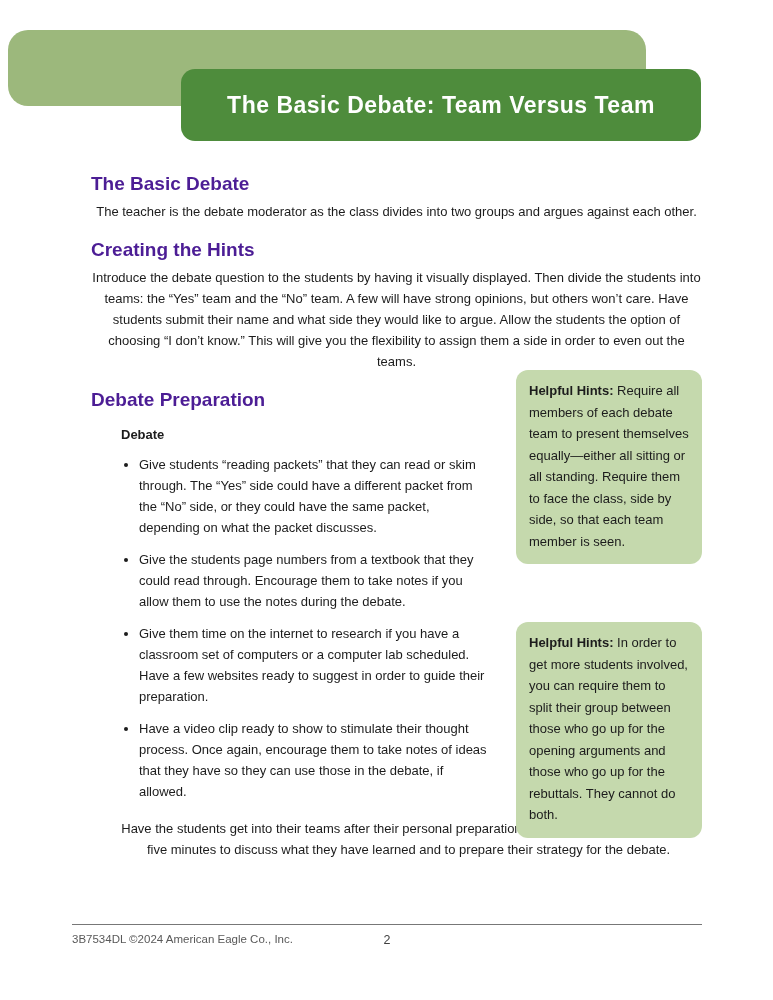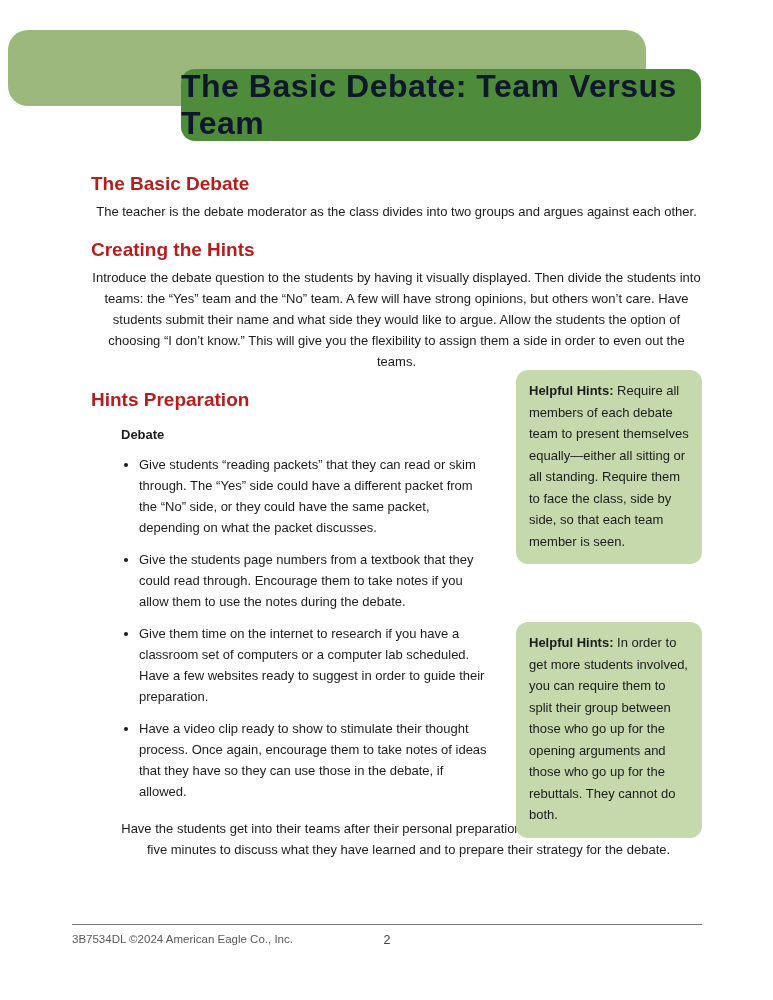--- a/index.html
+++ b/index.html
@@ -20,35 +20,35 @@
     border-radius:20px;
   }
   .band-dark {
     position:absolute; left:181px; top:69px;
     width:520px; height:72px;
     background:#4e8c3c;
     border-radius:14px;
     display:flex; align-items:center; justify-content:center;
   }
   .band-title {
-    color:#0f172a;
-    font-size:32px;
+    color:#ffffff;
+    font-size:23px;
     font-weight:bold;
     letter-spacing:0.5px;
   }
 
   
   .content {
     position:absolute; left:91px; top:172px;
     width:611px;
     font-size:13px; line-height:21px;
   }
   .sec-heading {
     font-size:19px; font-weight:bold;
-    margin:0 0 5px 0; color:#b91c1c;
+    margin:0 0 5px 0; color:#4c1d95;
     line-height:24px;
   }
   .sec-heading.spaced { margin-top:16px; }
   .body-p { margin:0;text-align:center; }
 
   .prep-col { width:412px; }
 
   .options-label {
     font-weight:bold;
     margin:12px 0 0 30px;
@@ -104,21 +104,21 @@
   </div>
 
   <div class="content">
 
     <h2 class="sec-heading">The Basic Debate</h2>
     <p class="body-p">The teacher is the debate moderator as the class divides into two groups and argues against each other.</p>
 
     <h2 class="sec-heading spaced">Creating the Hints</h2>
     <p class="body-p">Introduce the debate question to the students by having it visually displayed. Then divide the students into teams: the “Yes” team and the “No” team. A few will have strong opinions, but others won’t care. Have students submit their name and what side they would like to argue. Allow the students the option of choosing “I don’t know.” This will give you the flexibility to assign them a side in order to even out the teams.</p>
 
-    <h2 class="sec-heading spaced">Hints Preparation</h2>
+    <h2 class="sec-heading spaced">Debate Preparation</h2>
 
     <div class="prep-col">
 
       <div class="options-label">Debate</div>
 
       <ul class="options">
         <li>Give students “reading packets” that they can read or skim through. The “Yes” side could have a different packet from the “No” side, or they could have the same packet, depending on what the packet discusses.</li>
         <li>Give the students page numbers from a textbook that they could read through. Encourage them to take notes if you allow them to use the notes during the debate.</li>
         <li>Give them time on the internet to research if you have a classroom set of computers or a computer lab scheduled. Have a few websites ready to suggest in order to guide their preparation.</li>
         <li>Have a video clip ready to show to stimulate their thought process. Once again, encourage them to take notes of ideas that they have so they can use those in the debate, if allowed.</li>

